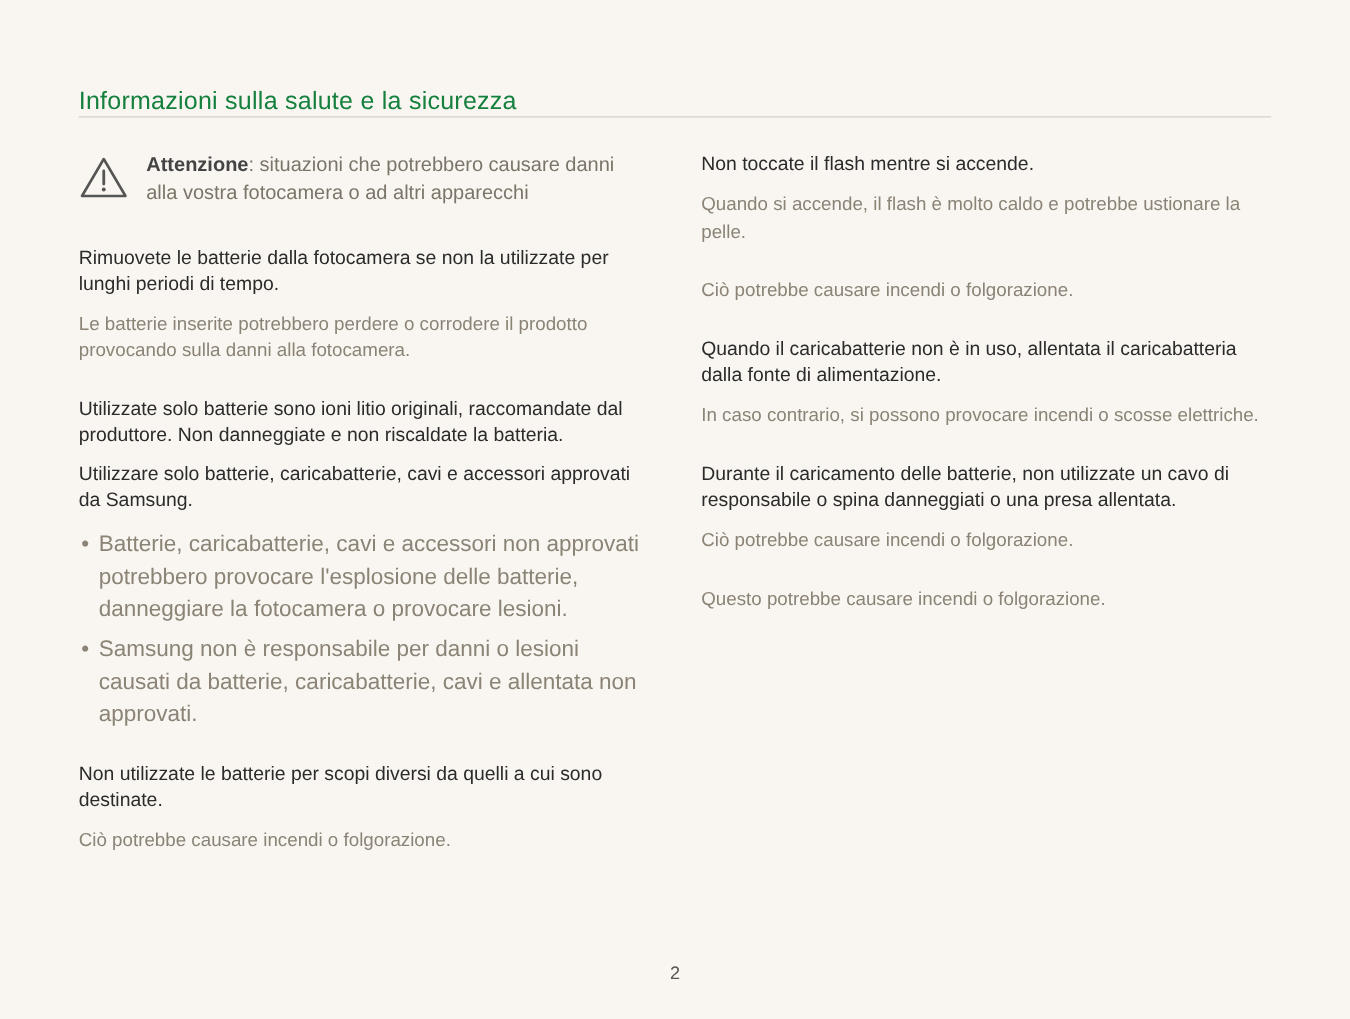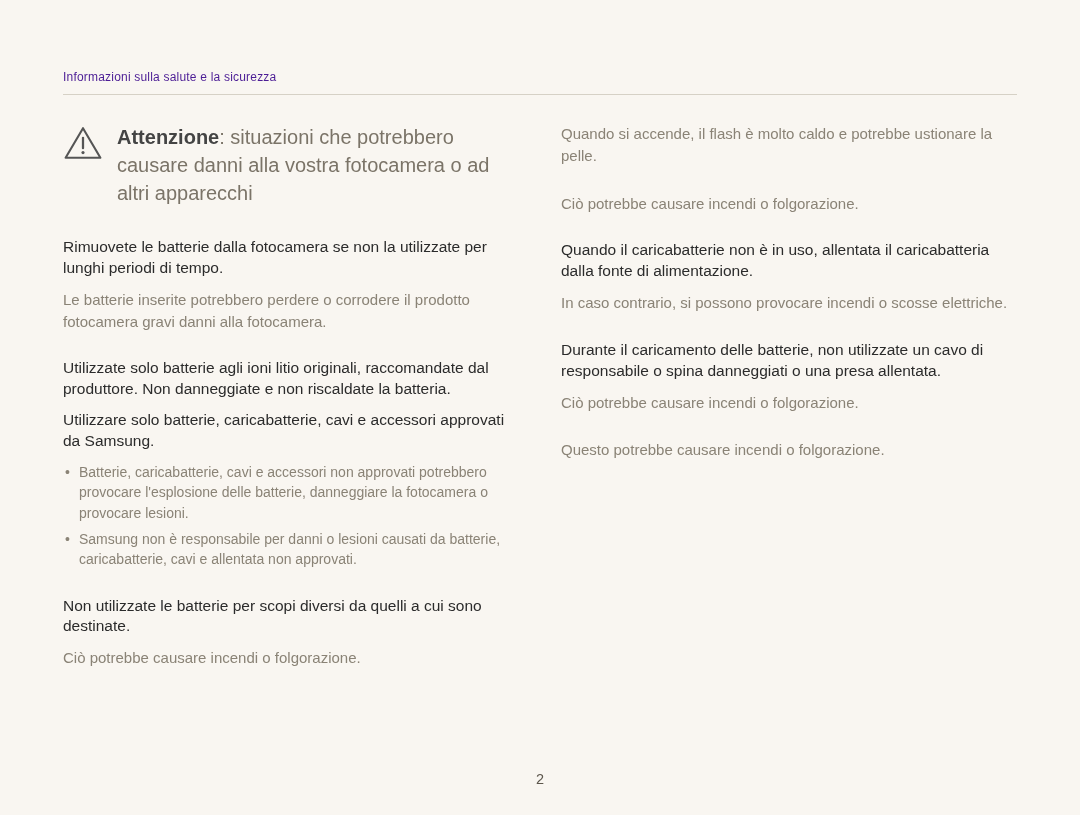--- a/index.html
+++ b/index.html
@@ -10,24 +10,23 @@
     body {
       width: 1080px;
       height: 815px;
       background: #f9f6f1;
       font-family: Arial, Helvetica, sans-serif;
       color: #333;
       padding: 70px 63px 0 63px;
       position: relative;
     }
     .page-header {
-      font-size: 12px;
-      color: #4c1d95;
+      font-size: 20px;
+      color: #15803d;
       font-weight: 300;
-      margin-bottom: 10px;
       letter-spacing: 0.2px;
     }
     .header-underline {
       border-bottom: 1px solid #d6d1c6;
       margin-bottom: 28px;
     }
     .content {
       display: flex;
       gap: 42px;
     }
@@ -42,21 +41,21 @@
     .caution-icon {
       flex-shrink: 0;
       margin-right: 14px;
       margin-top: 2px;
     }
     .caution-icon svg {
       width: 40px;
       height: 36px;
     }
     .caution-text {
-      font-size: 20px;
+      font-size: 16px;
       color: #7b7468;
       line-height: 1.4;
     }
     .caution-label {
       font-weight: bold;
       color: #444;
     }
     .section-title {
       font-size: 15.5px;
       font-weight: 500;
@@ -68,21 +67,21 @@
       font-size: 15px;
       color: #8a8376;
       line-height: 1.45;
       margin-bottom: 26px;
     }
     .bullet-list {
       list-style: none;
       margin-bottom: 26px;
     }
     .bullet-list li {
-      font-size: 14px;
+      font-size: 18px;
       color: #8a8376;
       line-height: 1.45;
       padding-left: 16px;
       position: relative;
       margin-bottom: 6px;
     }
     .bullet-list li::before {
       content: "•";
       position: absolute;
       left: 2px;
@@ -114,35 +113,36 @@
           <line x1="23" y1="14" x2="23" y2="26" stroke="#555" stroke-width="2.6" stroke-linecap="round"></line>
           <circle cx="23" cy="31" r="1.8" fill="#555"></circle>
         </svg>
       </span>
       <div class="caution-text">
         <span class="caution-label">Attenzione</span><span>: situazioni che potrebbero causare danni alla vostra fotocamera o ad altri apparecchi</span>
       </div>
     </div>
 
     <div class="section-title">Rimuovete le batterie dalla fotocamera se non la utilizzate per lunghi periodi di tempo.</div>
-    <div class="section-body">Le batterie inserite potrebbero perdere o corrodere il prodotto fotocamera gravi danni alla fotocamera.</div>
+    <div class="section-body">Le batterie inserite potrebbero perdere o corrodere il prodotto provocando sulla danni alla fotocamera.</div>
 
-    <div class="section-title">Utilizzate solo batterie agli ioni litio originali, raccomandate dal produttore. Non danneggiate e non riscaldate la batteria.</div>
+    <div class="section-title">Utilizzate solo batterie sono ioni litio originali, raccomandate dal produttore. Non danneggiate e non riscaldate la batteria.</div>
 
     <div class="section-title">Utilizzare solo batterie, caricabatterie, cavi e accessori approvati da Samsung.</div>
     <ul class="bullet-list">
       <li>Batterie, caricabatterie, cavi e accessori non approvati potrebbero provocare l'esplosione delle batterie, danneggiare la fotocamera o provocare lesioni.</li>
       <li>Samsung non è responsabile per danni o lesioni causati da batterie, caricabatterie, cavi e allentata non approvati.</li>
     </ul>
 
     <div class="section-title">Non utilizzate le batterie per scopi diversi da quelli a cui sono destinate.</div>
     <div class="section-body">Ciò potrebbe causare incendi o folgorazione.</div>
   </div>
 
   <div class="column">
+    <div class="section-title">Non toccate il flash mentre si accende.</div>
     <div class="section-body">Quando si accende, il flash è molto caldo e potrebbe ustionare la pelle.</div>
 
     <div class="section-body">Ciò potrebbe causare incendi o folgorazione.</div>
 
     <div class="section-title">Quando il caricabatterie non è in uso, allentata il caricabatteria dalla fonte di alimentazione.</div>
     <div class="section-body">In caso contrario, si possono provocare incendi o scosse elettriche.</div>
 
     <div class="section-title">Durante il caricamento delle batterie, non utilizzate un cavo di responsabile o spina danneggiati o una presa allentata.</div>
     <div class="section-body">Ciò potrebbe causare incendi o folgorazione.</div>
 

